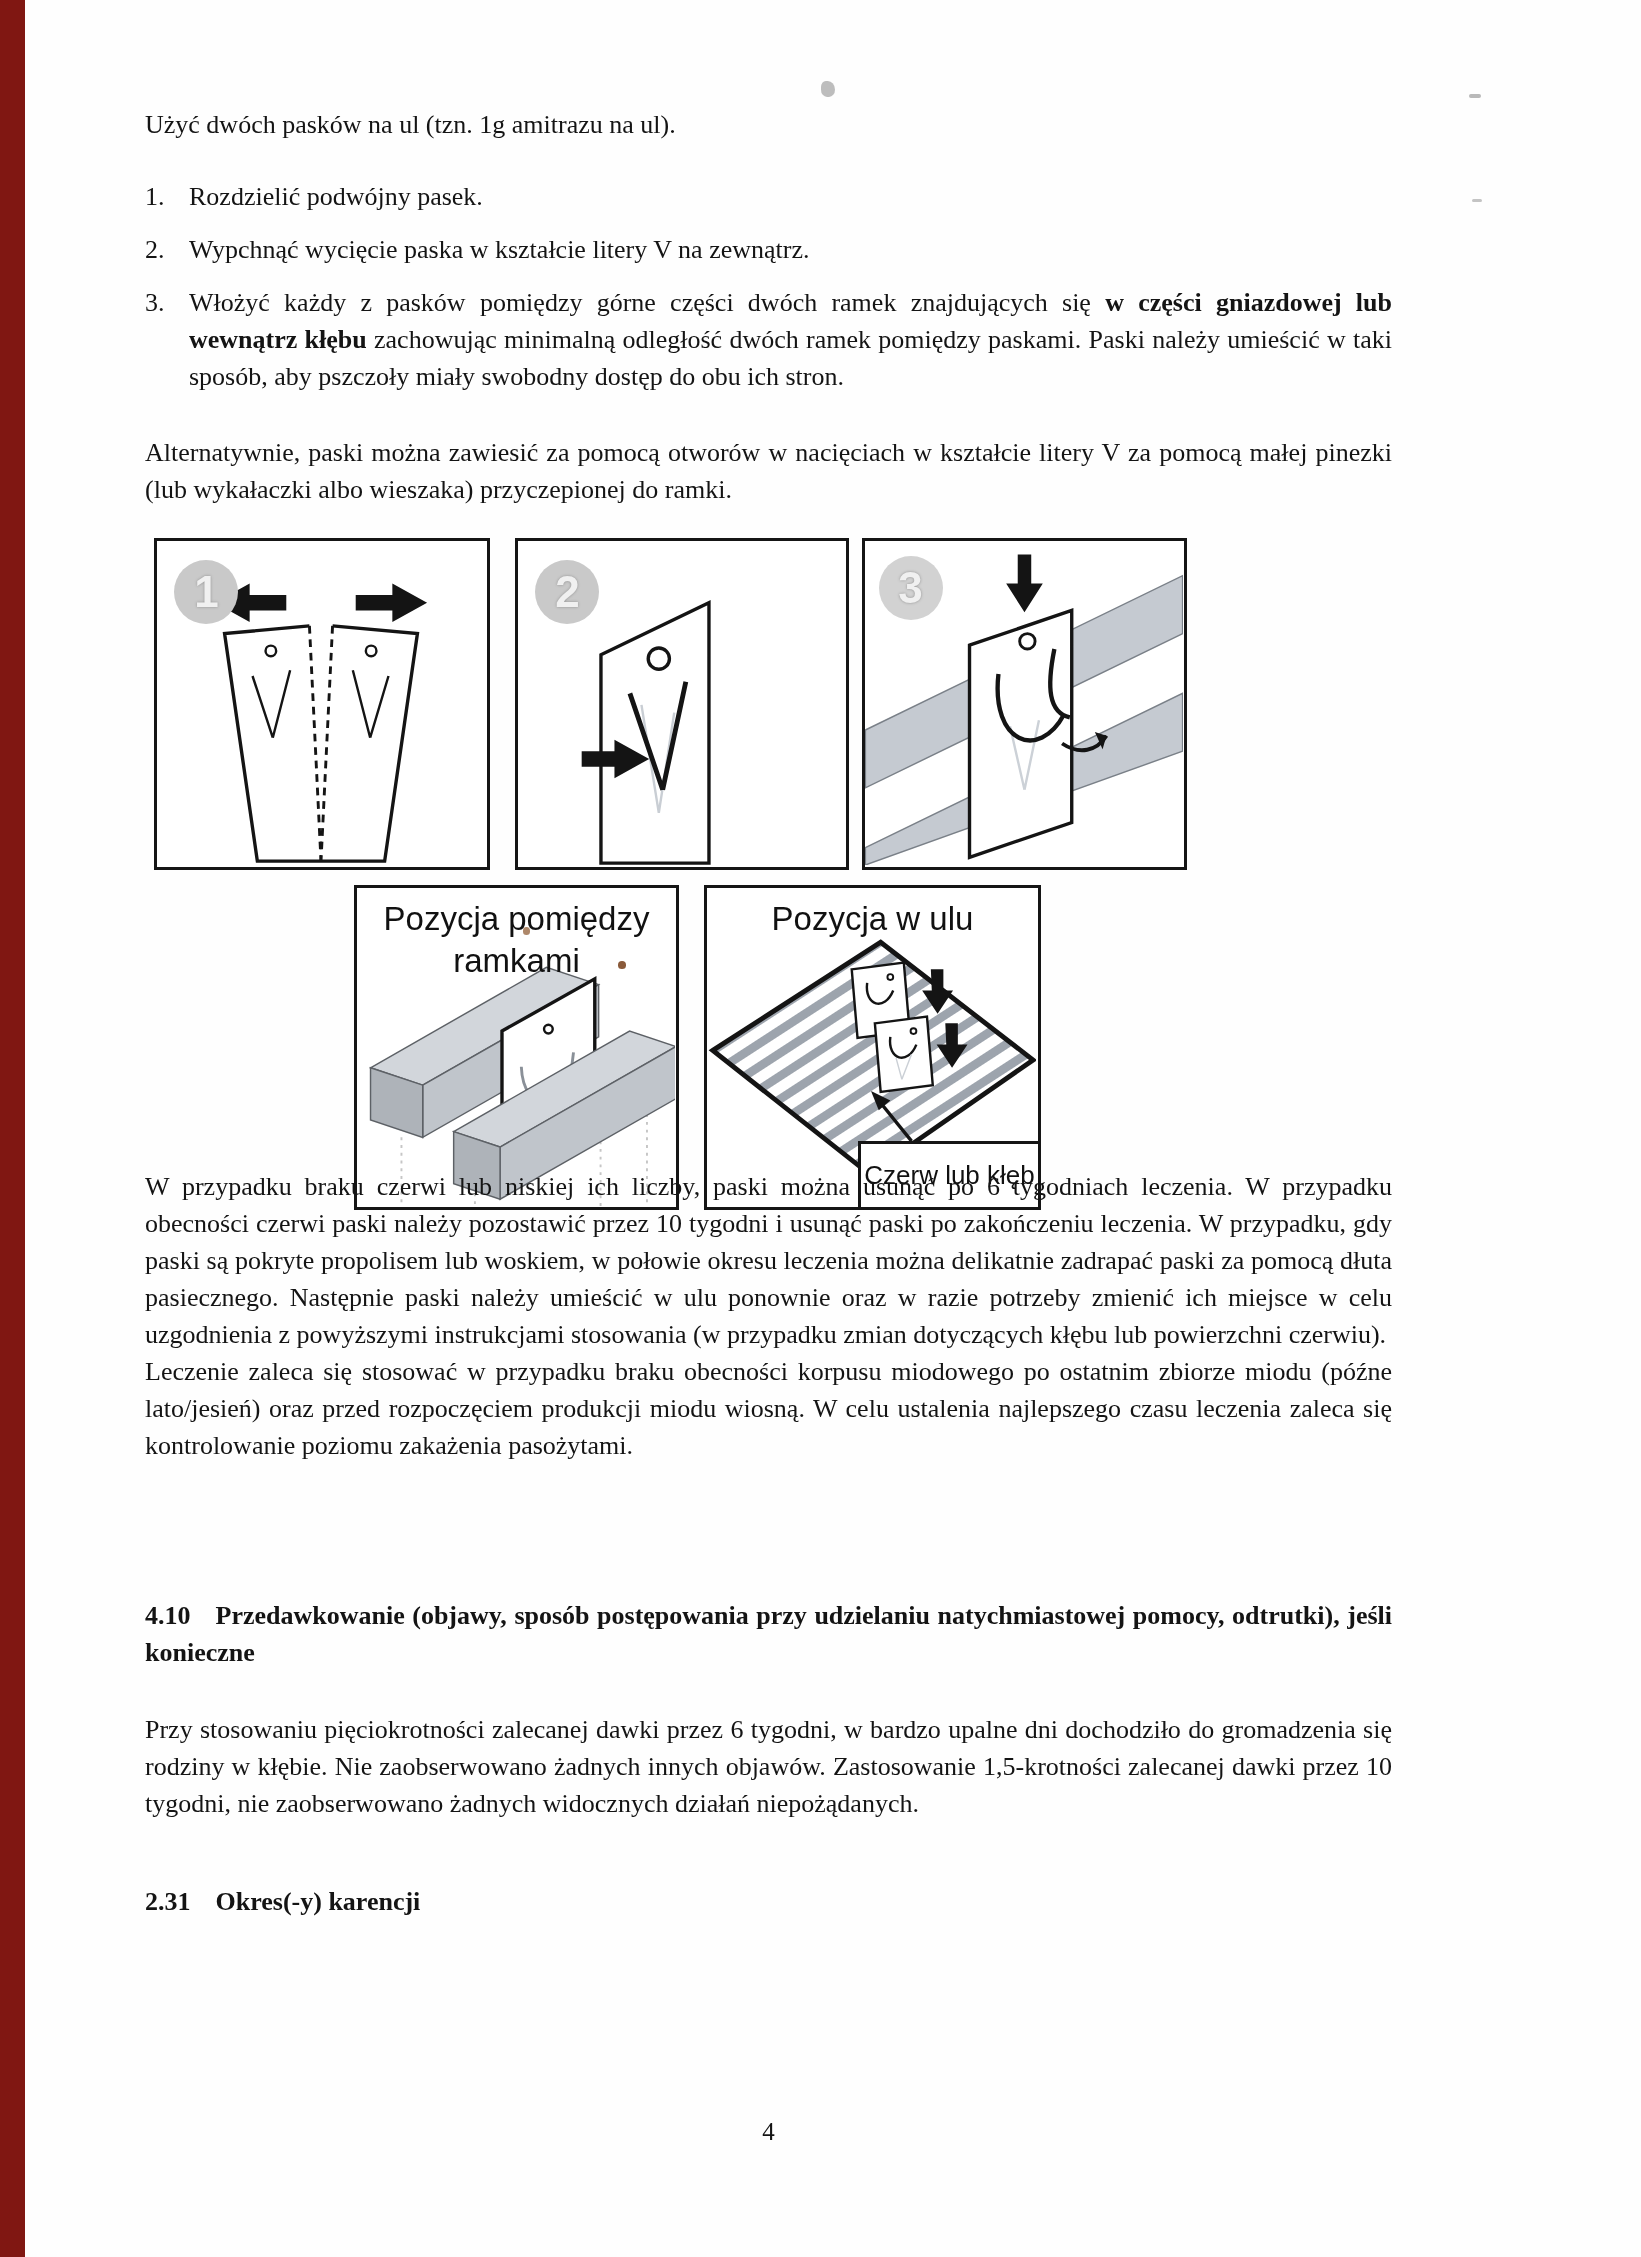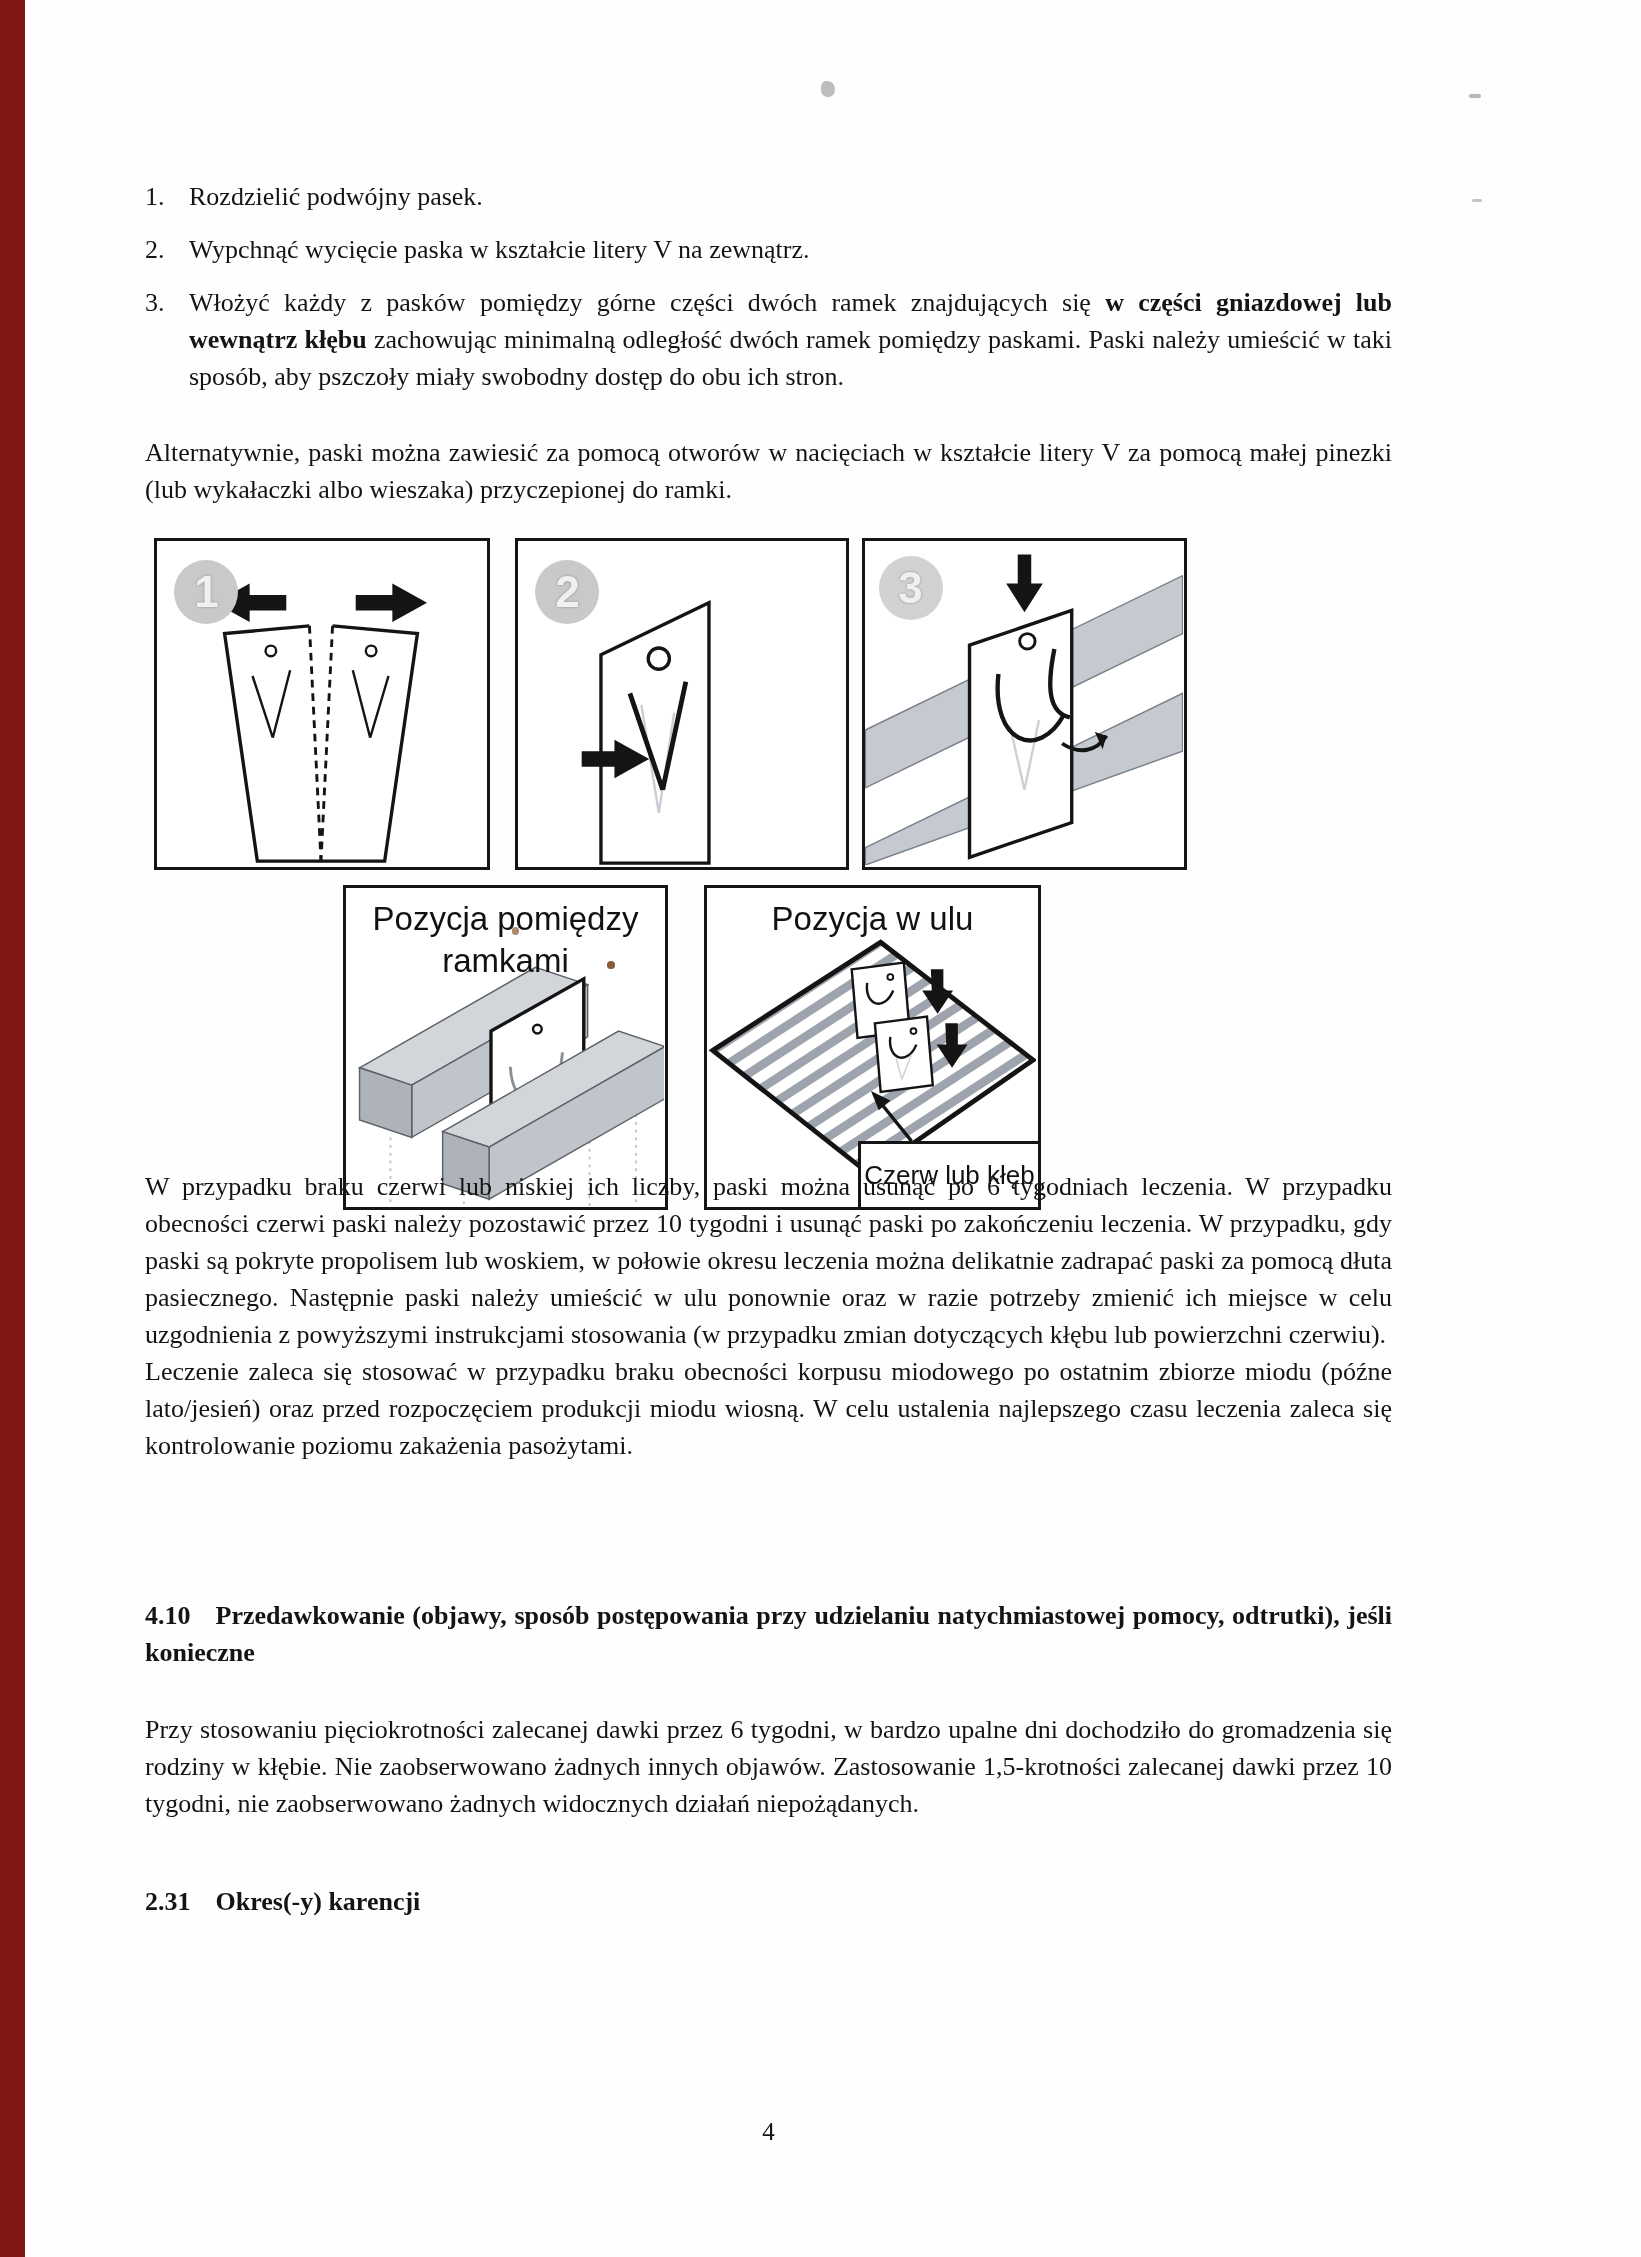--- a/index.html
+++ b/index.html
@@ -40,20 +40,21 @@
 </head>
 <body>
 
 <div class="page">
   <div class="red-stripe"></div>
 
   <div class="speck" style="left:821px;top:81px;width:13.5px;height:16.4px;background:#9a9a9a;opacity:.65;border-radius:40% 60% 50% 50%;"></div>
   <div class="speck" style="left:1469px;top:94px;width:11.6px;height:3.9px;background:#b9b9b9;border-radius:1.9px;"></div>
   <div class="speck" style="left:1472px;top:199px;width:9.7px;height:2.9px;background:#c4c4c4;border-radius:1.9px;"></div>
 
+  <div class="tblock" style="top:106px;">Użyć dwóch pasków na ul (tzn. 1g amitrazu na ul).</div>
 
   <div class="tblock step" style="top:178px;">
     <span class="step-num">1.</span>
     <span class="step-text">Rozdzielić podwójny pasek.</span>
   </div>
   <div class="tblock step" style="top:231px;">
     <span class="step-num">2.</span>
     <span class="step-text">Wypchnąć wycięcie paska w kształcie litery V na zewnątrz.</span>
   </div>
   <div class="tblock step" style="top:284px;">
@@ -103,21 +104,21 @@
       <circle cx="168" cy="104" r="8" fill="#fff" stroke="#141414" stroke-width="3"></circle>
       <path d="M138,138 C130,210 180,228 206,180" fill="none" stroke="#141414" stroke-width="4.5"></path>
       <path d="M196,112 C188,152 190,178 212,183" fill="none" stroke="#141414" stroke-width="4.5"></path>
       <path d="M204,210 C222,222 240,218 250,202" fill="none" stroke="#141414" stroke-width="4"></path>
       <polygon points="250,202 238,198 246,216" fill="#141414"></polygon>
       <path d="M158,14 L172,14 L172,44 L184,44 L165,74 L146,44 L158,44 Z" fill="#141414"></path>
     </svg>
     <div class="fignum" style="left:13.5px;top:15.4px;background:#d2d2d2;">3</div>
   </div>
 
-  <div class="figbox" style="left:343px;top:885px;width:325px;height:325px;">
+  <div class="figbox" style="left:354px;top:885px;width:325px;height:325px;">
     <svg width="318" height="318" viewBox="0 0 329 329">
       <path d="M46,258 L46,329 M122,300 L122,329 M252,238 L252,329 M300,210 L300,329" stroke="#c6c6c6" stroke-width="2" stroke-dasharray="3 5" fill="none"></path>
       <g>
         <polygon points="14,186 196,82 250,100 68,204" fill="#d2d6db" stroke="#5d6166" stroke-width="1.5"></polygon>
         <polygon points="68,204 250,100 250,154 68,258" fill="#c0c5cb" stroke="#5d6166" stroke-width="1.5"></polygon>
         <polygon points="14,186 68,204 68,258 14,240" fill="#aeb3b9" stroke="#5d6166" stroke-width="1.5"></polygon>
       </g>
       <g>
         <polygon points="150,148 246,94 246,208 150,262" fill="#ffffff" stroke="#141414" stroke-width="3.5"></polygon>
         <circle cx="198" cy="146" r="4.5" fill="#fff" stroke="#141414" stroke-width="2.5"></circle>

